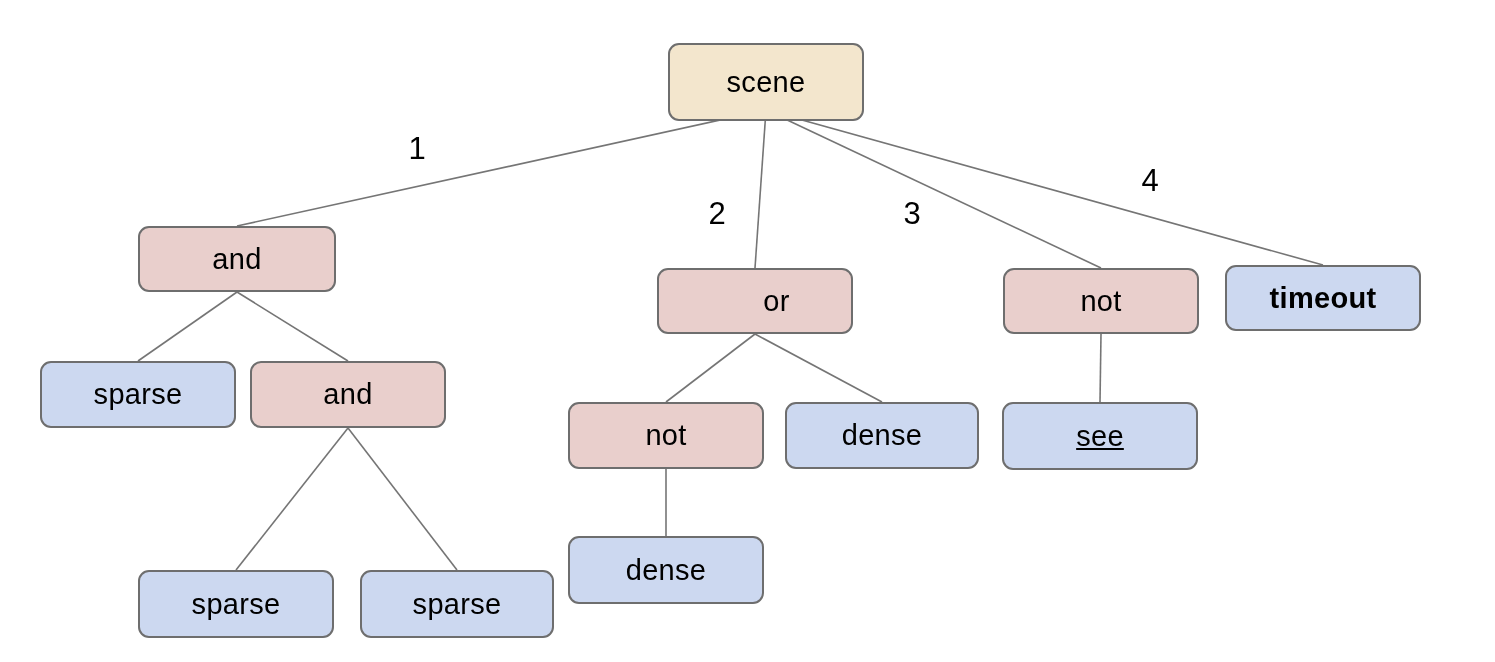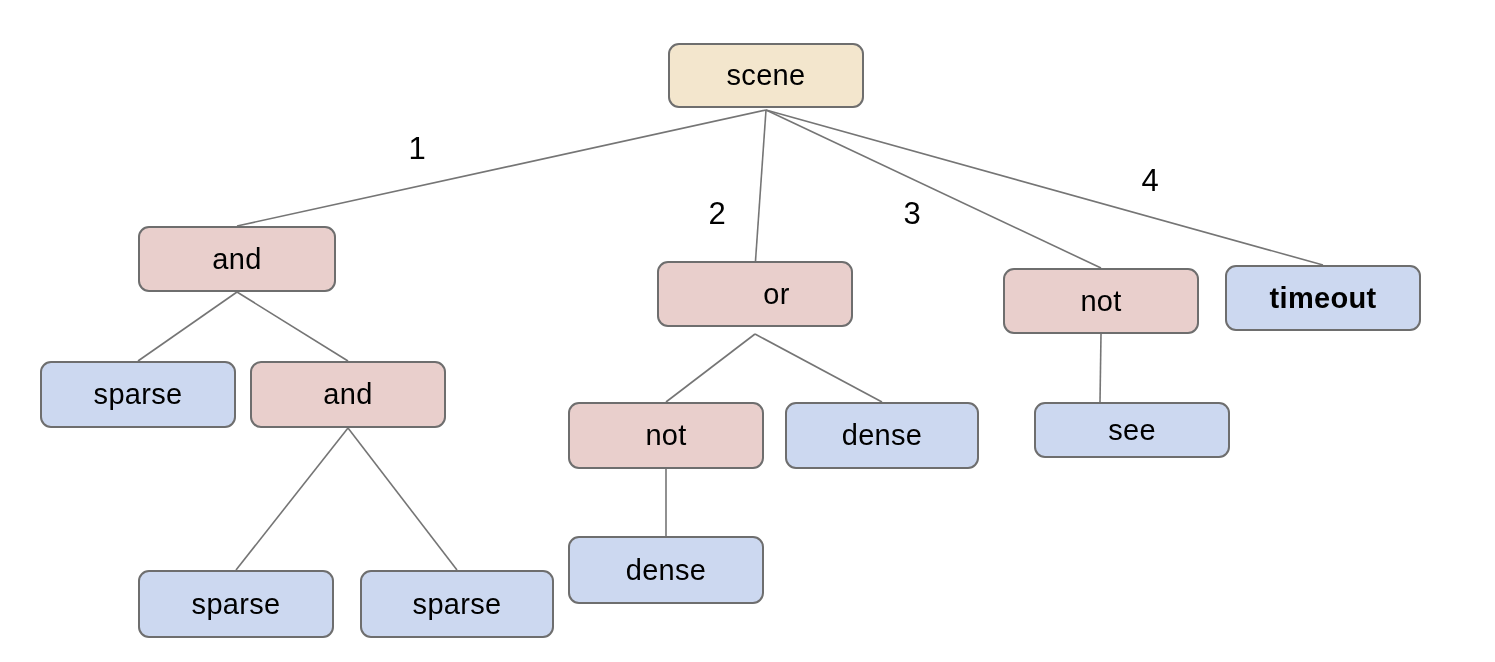--- a/index.html
+++ b/index.html
@@ -49,30 +49,30 @@
   .node.operator { background: var(--operator-fill); }
   .node.leaf     { background: var(--leaf-fill); }
   .edge-label {
     position: absolute;
     transform: translate(-50%, -50%);
     font-size: 31px;
     color: var(--text);
   }
 
   
-  .n-scene   { left: 668px;  top: 43px;  width: 196px; height: 65px; }
+  .n-scene   { left: 668px;  top: 43px;  width: 196px; height: 78px; }
   .n-and1    { left: 138px;  top: 226px; width: 198px; height: 66px; }
-  .n-or1     { left: 657px;  top: 261px; width: 196px; height: 66px; padding-left: 43px; }
+  .n-or1     { left: 657px;  top: 268px; width: 196px; height: 66px; padding-left: 43px; }
   .n-not1    { left: 1003px; top: 268px; width: 196px; height: 66px; }
   .n-timeout { left: 1225px; top: 265px; width: 196px; height: 66px; font-weight: bold; }
   .n-sparse1 { left: 40px;   top: 361px; width: 196px; height: 67px; }
   .n-and2    { left: 250px;  top: 361px; width: 196px; height: 67px; }
   .n-not2    { left: 568px;  top: 402px; width: 196px; height: 67px; }
   .n-dense1  { left: 785px;  top: 402px; width: 194px; height: 67px; }
-  .n-see1    { left: 1034px; top: 402px; width: 196px; height: 56px; }
+  .n-see1    { left: 1002px; top: 402px; width: 196px; height: 68px; text-decoration: underline; }
   .n-sparse2 { left: 138px;  top: 570px; width: 196px; height: 68px; }
   .n-sparse3 { left: 360px;  top: 570px; width: 194px; height: 68px; }
   .n-dense2  { left: 568px;  top: 536px; width: 196px; height: 68px; }
 
   
   .el-1 { left: 417px;  top: 149px; }
   .el-2 { left: 717px;  top: 214px; }
   .el-3 { left: 912px;  top: 214px; }
   .el-4 { left: 1150px; top: 181px; }
 </style>

